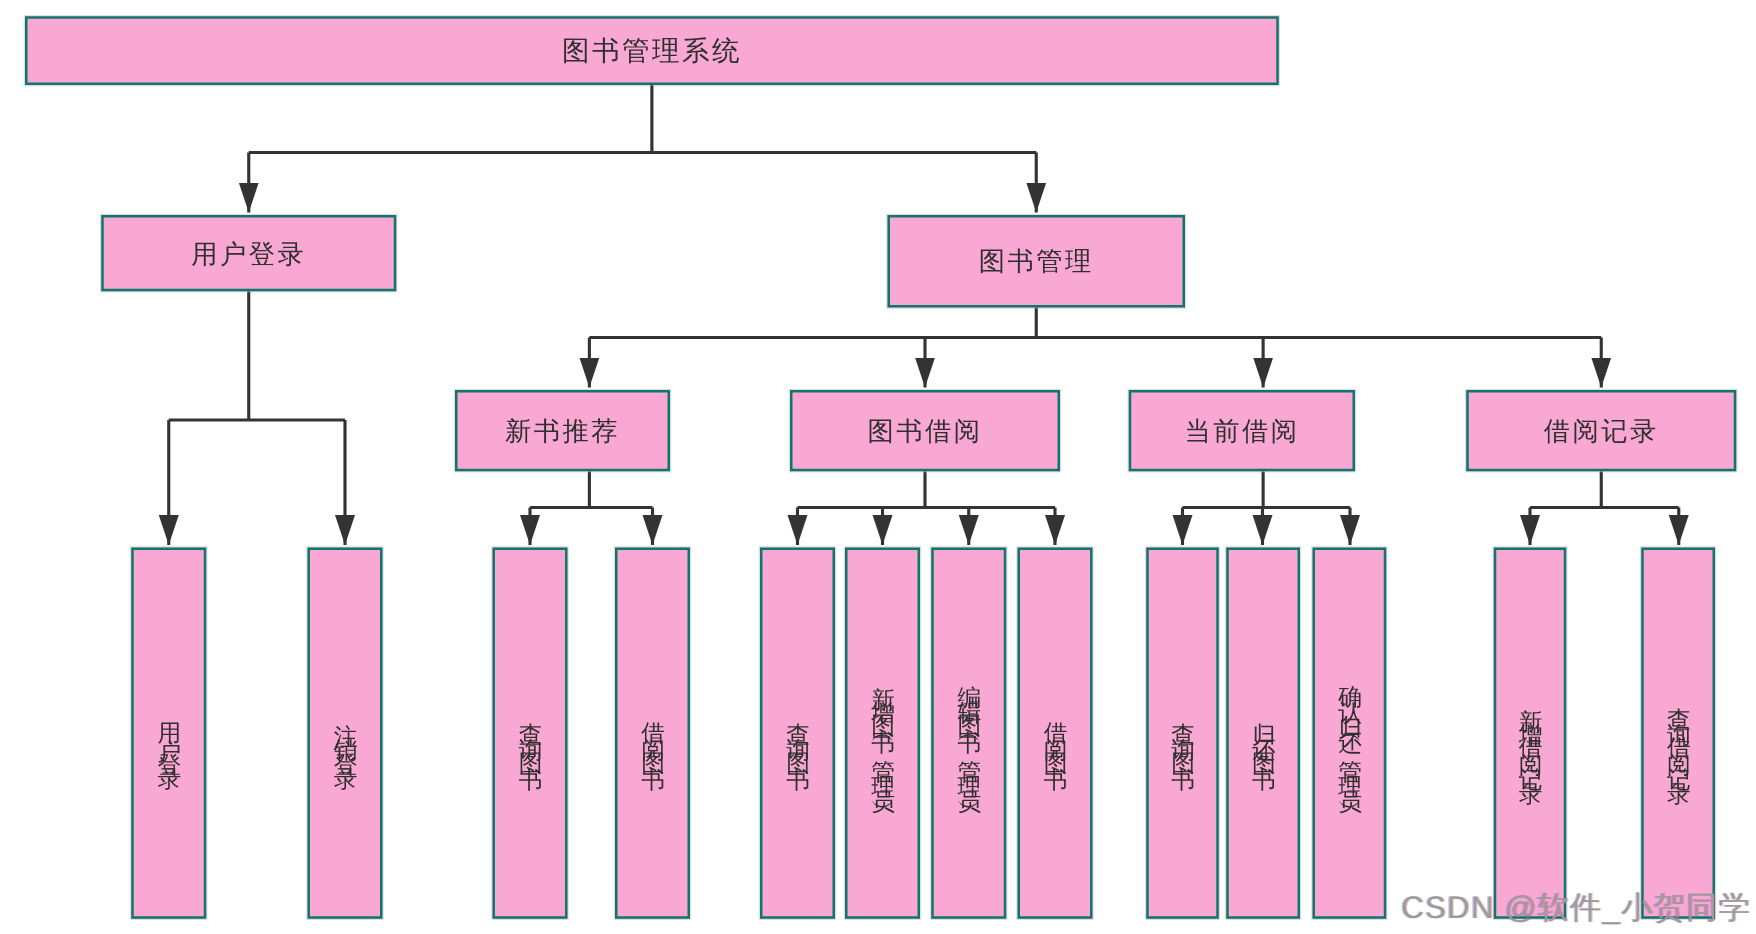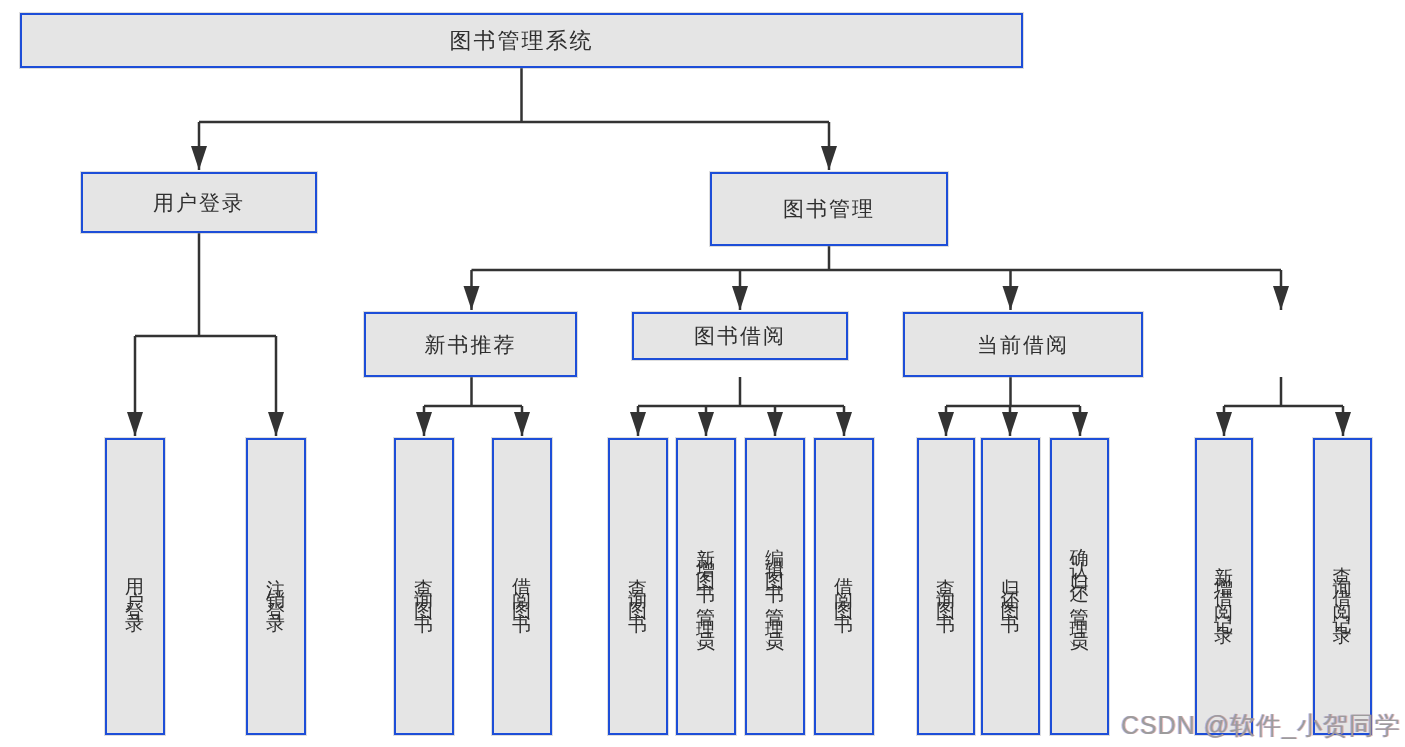--- a/index.html
+++ b/index.html
@@ -13,22 +13,22 @@
   }
   .wires {
     position: absolute;
     left: 0; top: 0;
     width: 1405px; height: 747px;
     pointer-events: none;
   }
   .node {
     position: absolute;
     box-sizing: border-box;
-    background: #e5e5e5;
-    border: 2px solid #1d4ed8;
+    background: #f9a8d4;
+    border: 2px solid #0f766e;
     color: #2f2f2f;
     display: flex;
     align-items: center;
     justify-content: center;
     text-align: center;
     box-shadow: 0 0 0 1px rgba(160,160,160,0.35);
   }
   .node.h {
     font-size: 21px;
     letter-spacing: 2px;
@@ -99,23 +99,24 @@
       <line x1="1224" y1="406" x2="1224" y2="436" marker-end="url(#ah)"></line>
       <line x1="1343" y1="406" x2="1343" y2="436" marker-end="url(#ah)"></line>
     </g>
   </svg>
 
   <div class="node h root" style="left:20px; top:13px; width:1003px; height:55px;">图书管理系统</div>
 
   <div class="node h" style="left:81px; top:172px; width:236px; height:61px;">用户登录</div>
   <div class="node h" style="left:710px; top:172px; width:238px; height:74px;">图书管理</div>
 
-  <div class="node h" style="left:364px; top:312px; width:213px; height:65px;">新书推荐</div>
-  <div class="node h" style="left:632px; top:312px; width:216px; height:48px;">图书借阅</div>
-  <div class="node h" style="left:903px; top:312px; width:240px; height:65px;font-family:Liberation Mono, monospace;">当前借阅</div>
+  <div class="node h" style="left:364px; top:312px; width:172px; height:65px;">新书推荐</div>
+  <div class="node h" style="left:632px; top:312px; width:216px; height:65px;">图书借阅</div>
+  <div class="node h" style="left:903px; top:312px; width:181px; height:65px;font-family:Liberation Mono, monospace;">当前借阅</div>
+  <div class="node h" style="left:1173px; top:312px; width:216px; height:65px;">借阅记录</div>
 
   <div class="node v" style="left:105px; top:438px; width:60px; height:297px;">用户登录</div>
   <div class="node v" style="left:246px; top:438px; width:60px; height:297px;">注销登录</div>
 
   <div class="node v" style="left:394px; top:438px; width:60px; height:297px;">查询图书</div>
   <div class="node v" style="left:492px; top:438px; width:60px; height:297px;">借阅图书</div>
 
   <div class="node v" style="left:608px; top:438px; width:60px; height:297px;">查询图书</div>
   <div class="node v" style="left:676px; top:438px; width:60px; height:297px;">新增图书（管理员）</div>
   <div class="node v" style="left:745px; top:438px; width:60px; height:297px;">编辑图书（管理员）</div>

